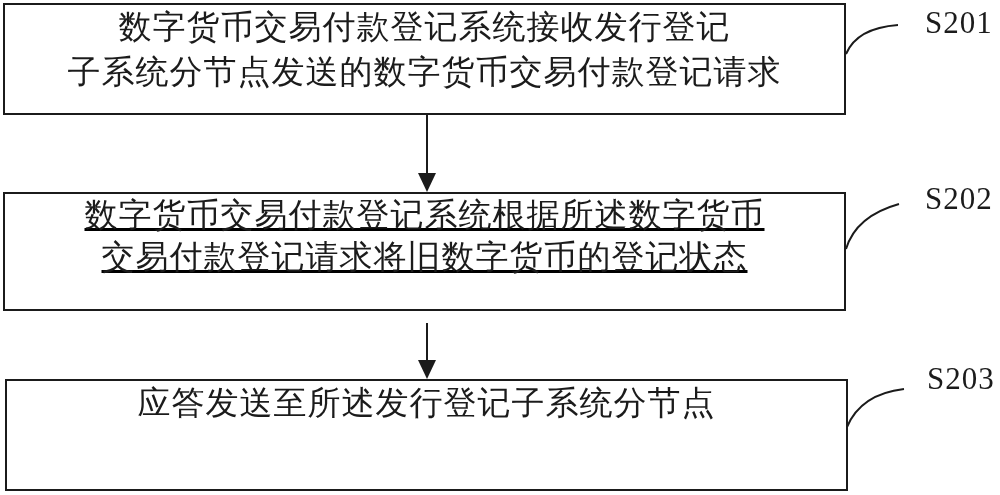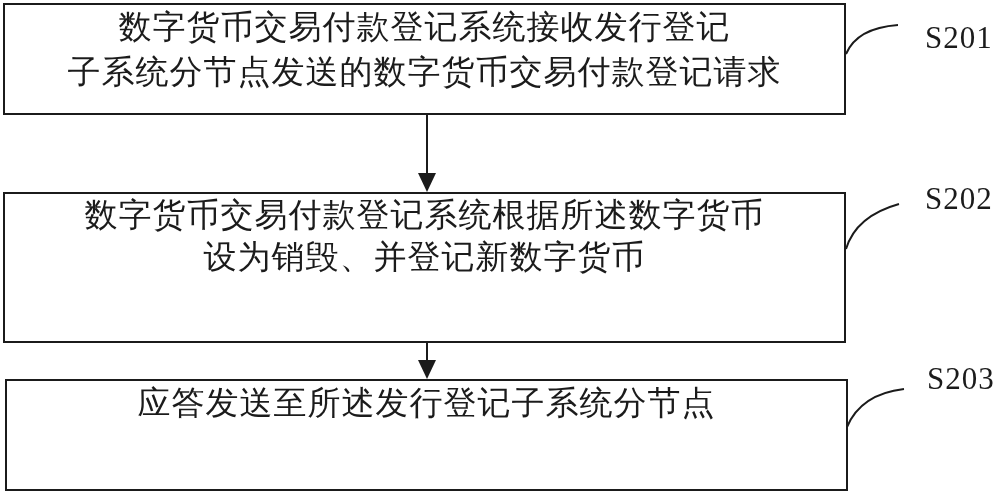--- a/index.html
+++ b/index.html
@@ -34,32 +34,32 @@
     text-align: center;
   }
   .flow-box .line {
     font-size: 33px;
     letter-spacing: 1px;
     color: #1b1b1b;
     white-space: nowrap;
   }
   .box-1 { left: 3px;  top: 3px;   width: 843px; height: 112px; }
   .box-1 .line { line-height: 45px; }
-  .box-2 { left: 3px;  top: 192px; width: 843px; height: 151px; }
+  .box-2 { left: 3px;  top: 192px; width: 843px; height: 119px; text-decoration: underline; }
   .box-2 .line { line-height: 42px; }
   .box-3 { left: 5px;  top: 379px; width: 843px; height: 112px; }
   .box-3 .line { line-height: 45px; }
   .step-label {
     position: absolute;
     font-size: 31px;
     color: #1b1b1b;
     letter-spacing: 1px;
     white-space: nowrap;
   }
-  .label-1 { left: 925px; top: 5px; margin-top: 15px;   }
+  .label-1 { left: 925px; top: 5px;   }
   .label-2 { left: 925px; top: 181px; }
   .label-3 { left: 927px; top: 361px; }
 </style>
 </head>
 <body>
 
 <div class="stage">
 
   <svg class="connector-layer" viewBox="0 0 1000 495" xmlns="http://www.w3.org/2000/svg">
 
@@ -78,21 +78,21 @@
     <path d="M 847,427 Q 861,394 904,389" fill="none" stroke="#1b1b1b" stroke-width="2"></path>
   </svg>
 
   <div class="flow-box box-1">
     <div class="line">数字货币交易付款登记系统接收发行登记</div>
     <div class="line">子系统分节点发送的数字货币交易付款登记请求</div>
   </div>
 
   <div class="flow-box box-2">
     <div class="line">数字货币交易付款登记系统根据所述数字货币</div>
-    <div class="line">设为销毁、并登记新数字货币</div>
+    <div class="line">交易付款登记请求将旧数字货币的登记状态</div>
   </div>
 
   <div class="flow-box box-3">
     <div class="line">应答发送至所述发行登记子系统分节点</div>
   </div>
 
   <div class="step-label label-1">S201</div>
   <div class="step-label label-2">S202</div>
   <div class="step-label label-3">S203</div>
 

